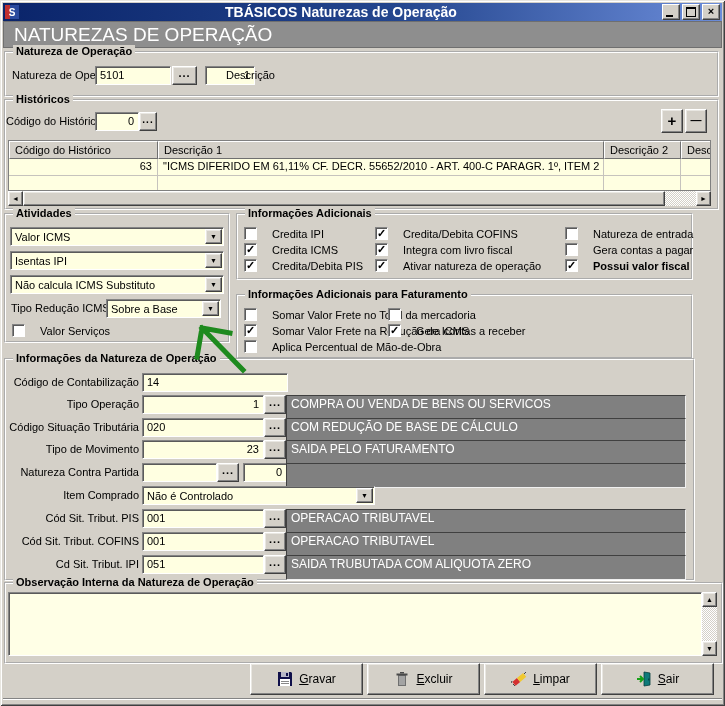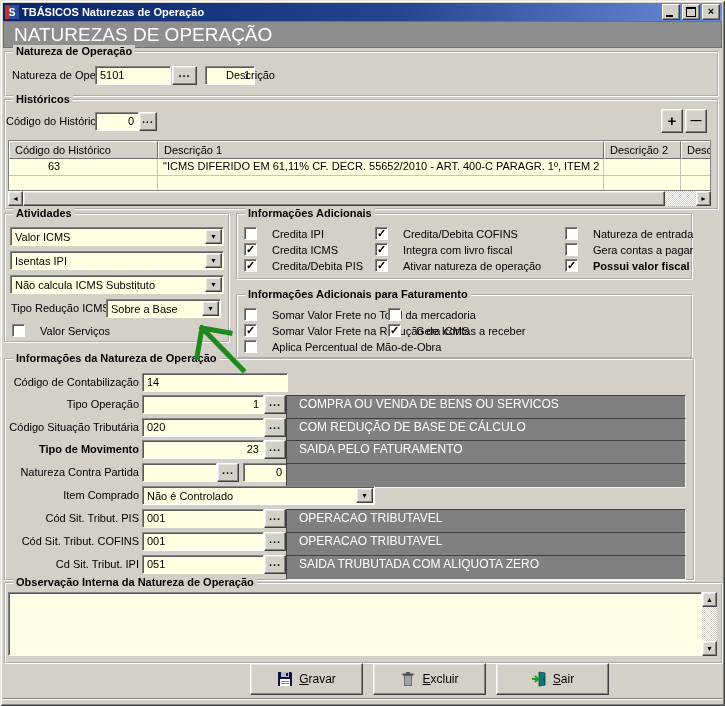--- a/index.html
+++ b/index.html
@@ -5,41 +5,41 @@
   html,body{margin:0;padding:0;background:#555;}
   #root{
     position:relative;width:725px;height:706px;background:#d4d0c8;overflow:hidden;
     font-family:"Liberation Sans",sans-serif;font-size:11px;color:#000;
     box-shadow:inset 1px 1px 0 #e8e6e0, inset -1px -1px 0 #404040, inset 2px 2px 0 #fff, inset -2px -2px 0 #848484;
   }
   
   .titlebar{position:absolute;left:3px;top:3px;right:3px;height:18px;
     background:linear-gradient(90deg,#0a246a 0%,#24468e 55%,#6b8cd9 100%);
     display:flex;align-items:center;padding:0 2px;}
-  .titlebar .ttl{color:#fff;font-weight:bold;font-size:11px;margin-left:3px;flex:1;
-    white-space:nowrap;overflow:hidden;}
+  .titlebar .ttl{color:#fff;font-weight:bold;font-size:14px;margin-left:3px;flex:1;
+    white-space:nowrap;overflow:hidden;text-align:center;}
   .winbtn{width:16px;height:14px;margin-left:2px;background:#d4d0c8;position:relative;
     border:1px solid;border-color:#fff #404040 #404040 #fff;box-shadow:inset -1px -1px 0 #848484;}
   .winbtn .g-min{position:absolute;left:3px;bottom:2px;width:7px;height:2px;background:#000;}
   .winbtn .g-max{position:absolute;left:3px;top:2px;width:8px;height:7px;border:1px solid #000;border-top-width:2px;}
   .winbtn .g-x{position:absolute;left:0;top:-1px;width:100%;text-align:center;font-weight:bold;font-size:11px;line-height:14px;}
   
   .headerband{position:absolute;left:3px;top:21px;right:3px;height:25px;background:#8e8e8e;
     border:1px solid #6f6f6f;display:flex;align-items:center;}
   .headerband span{color:#fff;font-size:19px;letter-spacing:0px;margin-left:10px;white-space:nowrap;}
   
   .group{position:absolute;border:2px groove #fff;}
   .glabel{position:absolute;top:-8px;left:7px;background:#d4d0c8;padding:0 3px;font-weight:bold;font-size:11px;white-space:nowrap;}
   
   .field{position:absolute;background:#ffffe1;height:19px;line-height:17px;box-sizing:border-box;
     border:1px solid;border-color:#848484 #fff #fff #848484;box-shadow:inset 1px 1px 0 #5a5a5a;
     padding:0 4px;white-space:nowrap;overflow:hidden;}
   .field.right{text-align:right;}
   .panel{position:absolute;background:#808080;color:#fff;height:25px;line-height:17px;box-sizing:border-box;
-    border:1px solid;border-color:#404040 #f0f0f0 #f0f0f0 #404040;padding:0 12px;font-size:12px;
+    border:1px solid;border-color:#404040 #f0f0f0 #f0f0f0 #404040;padding:0 4px;font-size:12px;
     white-space:nowrap;overflow:hidden;}
   .lbl{position:absolute;height:19px;line-height:19px;white-space:nowrap;}
   .lbl.r{text-align:right;}
   .raised{background:#d4d0c8;border:1px solid;border-color:#fff #404040 #404040 #fff;
     box-shadow:inset -1px -1px 0 #848484, inset 1px 1px 0 #e9e7e2;box-sizing:border-box;}
   .browse{position:absolute;height:19px;text-align:center;line-height:13px;font-weight:bold;letter-spacing:1px;cursor:default;}
   .combo{position:absolute;background:#ffffe1;height:19px;box-sizing:border-box;
     border:1px solid;border-color:#848484 #fff #fff #848484;box-shadow:inset 1px 1px 0 #5a5a5a;}
   .combo .cval{position:absolute;left:4px;top:1px;line-height:16px;white-space:nowrap;}
   .combo .cbtn{position:absolute;right:1px;top:1px;bottom:1px;width:17px;display:flex;align-items:center;justify-content:center;font-size:7px;}
@@ -50,35 +50,35 @@
     font-size:11px;line-height:11px;font-weight:bold;text-align:center;color:#000;}
   .chk-lab{margin-left:7px;white-space:nowrap;}
   .chkcol{position:absolute;}
   
   .tbl{position:absolute;background:#fff;border:1px solid #808080;box-sizing:border-box;overflow:hidden;}
   .trow{display:flex;}
   .th{background:#d4d0c8;border:1px solid;border-color:#fff #6f6f6f #6f6f6f #fff;box-sizing:border-box;
     height:18px;line-height:16px;padding:0 5px;white-space:nowrap;overflow:hidden;}
   .td{box-sizing:border-box;background:#ffffe1;border-right:1px solid #c6c3bd;border-bottom:1px solid #c6c3bd;
     height:17px;line-height:15px;padding:0 5px;white-space:nowrap;overflow:hidden;}
-  .td.center{text-align:left;padding-left:39px;}
+  .td.center{text-align:right;padding-left:39px;}
   
   .sb-h{position:absolute;height:15px;display:flex;}
   .sb-btn{width:15px;height:15px;flex:0 0 15px;display:flex;align-items:center;justify-content:center;font-size:7px;color:#000;}
   .sb-thumb{height:15px;}
   .sb-track{flex:1;background-color:#fff;
     background-image:linear-gradient(45deg,#d4d0c8 25%,transparent 25%,transparent 75%,#d4d0c8 75%),
                      linear-gradient(45deg,#d4d0c8 25%,transparent 25%,transparent 75%,#d4d0c8 75%);
     background-size:2px 2px;background-position:0 0,1px 1px;}
   .sb-v{position:absolute;width:15px;display:flex;flex-direction:column;}
   .sb-v .sb-track{width:15px;}
   
   .pushbtn{width:113px;height:32px;display:flex;align-items:center;justify-content:center;gap:6px;font-size:12px;}
   .pushbtn .btnlab::first-letter{text-decoration:underline;}
-  .btnrow{position:absolute;left:250px;top:663px;display:flex;gap:10px;}
+  .btnrow{position:absolute;left:250px;top:663px;display:flex;gap:4px;}
   .textarea{position:absolute;background:#ffffe6;box-sizing:border-box;
     border:1px solid;border-color:#848484 #fff #fff #848484;box-shadow:inset 1px 1px 0 #5a5a5a;}
   .bottomstrip{position:absolute;left:3px;right:3px;top:698px;height:5px;border-top:1px solid #848484;box-shadow:0 1px 0 #fff inset;}
   svg{display:block;}
   .noint{pointer-events:none;}
 </style>
 </head>
 <body>
 
 <div id="root">
@@ -258,21 +258,21 @@
         <div class="lbl r" style="left: 0px; top: 13px; width: 133px;">Código de Contabilização</div>
         <div class="field" style="top: 13px; left: 136px; width: 146px;">14</div>
         <div class="lbl r" style="left: 0px; top: 35px; width: 133px;">Tipo Operação</div>
         <div class="field right" style="top: 35px; left: 136px; width: 122px;">1</div>
         <div class="browse raised" style="top: 35px; left: 258px; width: 22px;">...</div>
         <div class="panel" style="top: 35px; left: 280px; width: 400px;">COMPRA OU VENDA DE BENS OU SERVICOS</div>
         <div class="lbl r" style="left: 0px; top: 58px; width: 133px;">Código Situação Tributária</div>
         <div class="field" style="top: 58px; left: 136px; width: 122px;">020</div>
         <div class="browse raised" style="top: 58px; left: 258px; width: 22px;">...</div>
         <div class="panel" style="top: 58px; left: 280px; width: 400px;">COM REDUÇÃO DE BASE DE CÁLCULO</div>
-        <div class="lbl r" style="left: 0px; top: 80px; width: 133px; font-weight: bold;">Tipo de Movimento</div>
+        <div class="lbl r" style="left: 0px; top: 80px; width: 133px;">Tipo de Movimento</div>
         <div class="field right" style="top: 80px; left: 136px; width: 122px;">23</div>
         <div class="browse raised" style="top: 80px; left: 258px; width: 22px;">...</div>
         <div class="panel" style="top: 80px; left: 280px; width: 400px;">SAIDA PELO FATURAMENTO</div>
         <div class="lbl r" style="left: 0px; top: 103px; width: 133px;">Natureza Contra Partida</div>
         <div class="field" style="top: 103px; left: 136px; width: 75px;"></div>
         <div class="browse raised" style="top: 103px; left: 211px; width: 22px;">...</div>
         <div class="field right" style="top: 103px; left: 237px; width: 44px;">0</div>
         <div class="panel" style="top: 103px; left: 280px; width: 400px;"></div>
         <div class="lbl r" style="left: 0px; top: 126px; width: 133px;">Item Comprado</div>
         <div class="combo" style="left: 136px; top: 126px; width: 233px;">
@@ -327,20 +327,32 @@
             <line x1="6" y1="5" x2="6" y2="14" stroke="#d8d8d8" stroke-width="1"></line>
             <line x1="8" y1="5" x2="8" y2="14" stroke="#d8d8d8" stroke-width="1"></line>
             <line x1="10" y1="5" x2="10" y2="14" stroke="#d8d8d8" stroke-width="1"></line>
           </svg>
         </div>
         <div class="btnlab">Excluir</div>
       </div>
       <div class="pushbtn raised">
         <div>
           <svg width="16" height="16" viewBox="0 0 16 16">
+            <g transform="rotate(-40 8 8)">
+              <rect x="1" y="6" width="6" height="5" fill="#d43030"></rect>
+              <rect x="7" y="6" width="8" height="5" fill="#f0c830"></rect>
+            </g>
+            <path d="M2 13 l2 2 M1 10 l-1 2 M13 3 l2 -2" stroke="#404040" stroke-width="1"></path>
+          </svg>
+        </div>
+        <div class="btnlab">Limpar</div>
+      </div>
+      <div class="pushbtn raised">
+        <div>
+          <svg width="16" height="16" viewBox="0 0 16 16">
             <path d="M8 1 L14 2 V14 L8 15 Z" fill="#0e7a7a"></path>
             <path d="M8 1 L14 2 V14 L8 15 Z" fill="none" stroke="#063d3d" stroke-width="0.8"></path>
             <rect x="12.2" y="7.5" width="1.2" height="2" fill="#063d3d"></rect>
             <path d="M1 8 h5 M4 5 l3 3 -3 3" stroke="#18a018" stroke-width="2" fill="none"></path>
           </svg>
         </div>
         <div class="btnlab">Sair</div>
       </div>
     </div>
 

